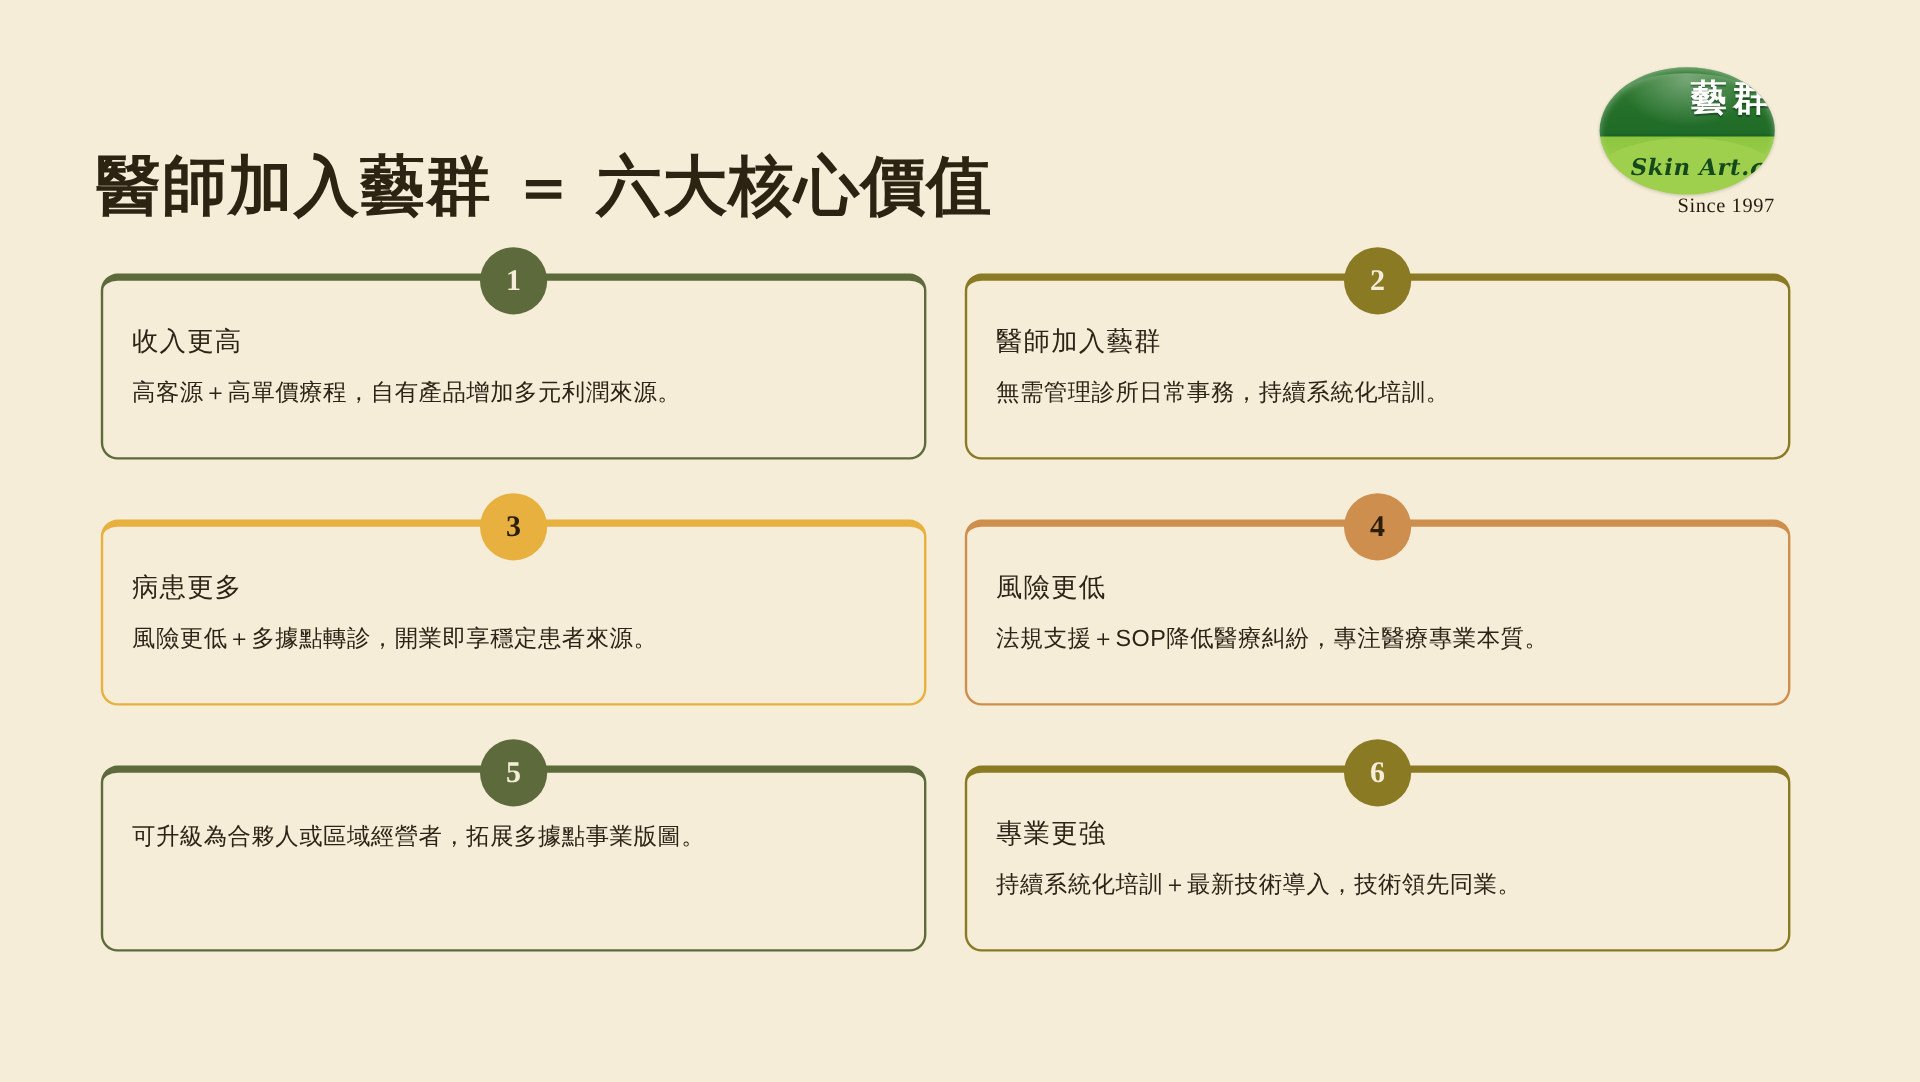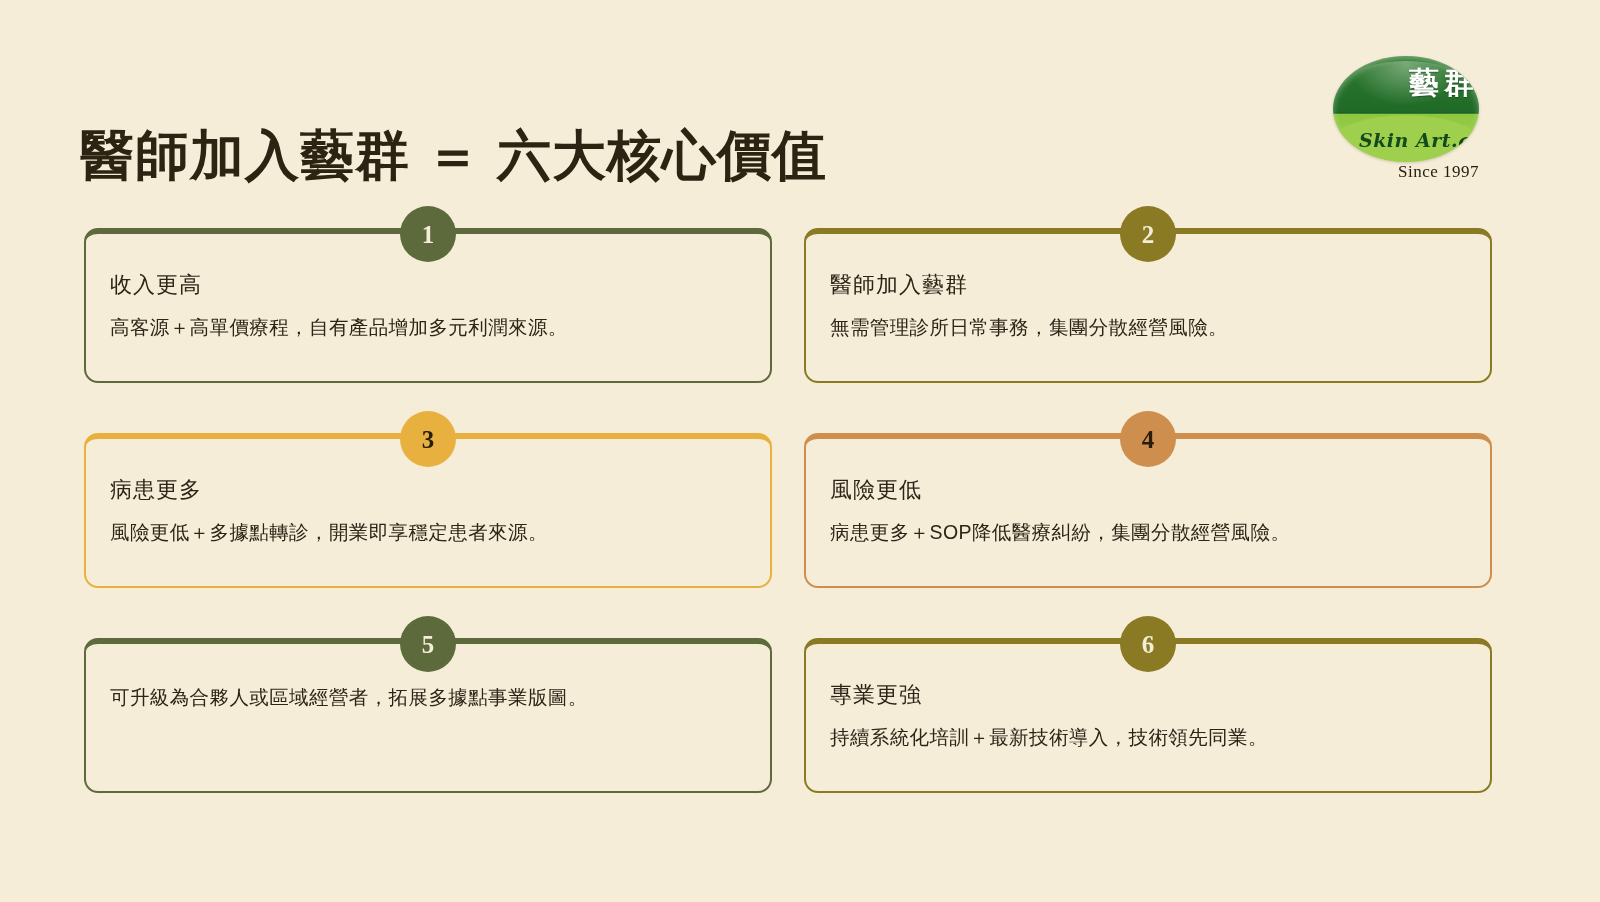--- a/index.html
+++ b/index.html
@@ -181,33 +181,33 @@
 
     <div class="card" style="border-color: rgb(93, 107, 60);">
       <div class="card-badge" style="background: rgb(93, 107, 60); color: rgb(245, 237, 215);">1</div>
       <div class="card-heading">收入更高</div>
       <div class="card-desc">高客源＋高單價療程，自有產品增加多元利潤來源。</div>
     </div>
 
     <div class="card" style="border-color: rgb(138, 122, 36);">
       <div class="card-badge" style="background: rgb(138, 122, 36); color: rgb(245, 237, 215);">2</div>
       <div class="card-heading">醫師加入藝群</div>
-      <div class="card-desc">無需管理診所日常事務，集團分散經營風險。</div>
+      <div class="card-desc">無需管理診所日常事務，持續系統化培訓。</div>
     </div>
 
     <div class="card" style="border-color: rgb(232, 177, 63);">
       <div class="card-badge" style="background: rgb(232, 177, 63); color: rgb(42, 30, 11);">3</div>
       <div class="card-heading">病患更多</div>
       <div class="card-desc">風險更低＋多據點轉診，開業即享穩定患者來源。</div>
     </div>
 
     <div class="card" style="border-color: rgb(206, 143, 78);">
       <div class="card-badge" style="background: rgb(206, 143, 78); color: rgb(42, 30, 11);">4</div>
       <div class="card-heading">風險更低</div>
-      <div class="card-desc">病患更多＋SOP降低醫療糾紛，集團分散經營風險。</div>
+      <div class="card-desc">法規支援＋SOP降低醫療糾紛，專注醫療專業本質。</div>
     </div>
 
     <div class="card" style="border-color: rgb(93, 107, 60);">
       <div class="card-badge" style="background: rgb(93, 107, 60); color: rgb(245, 237, 215);">5</div>
       <div class="card-desc">可升級為合夥人或區域經營者，拓展多據點事業版圖。</div>
     </div>
 
     <div class="card" style="border-color: rgb(138, 122, 36);">
       <div class="card-badge" style="background: rgb(138, 122, 36); color: rgb(245, 237, 215);">6</div>
       <div class="card-heading">專業更強</div>

